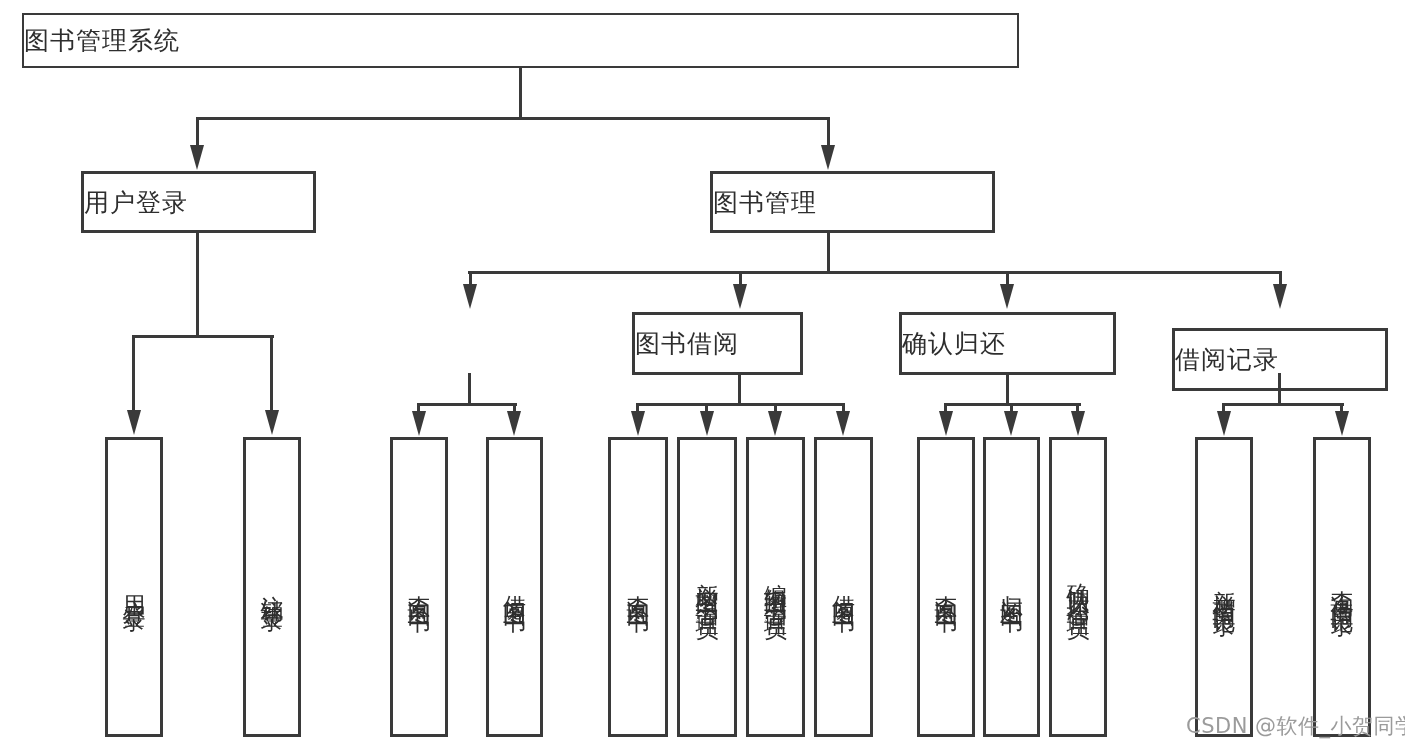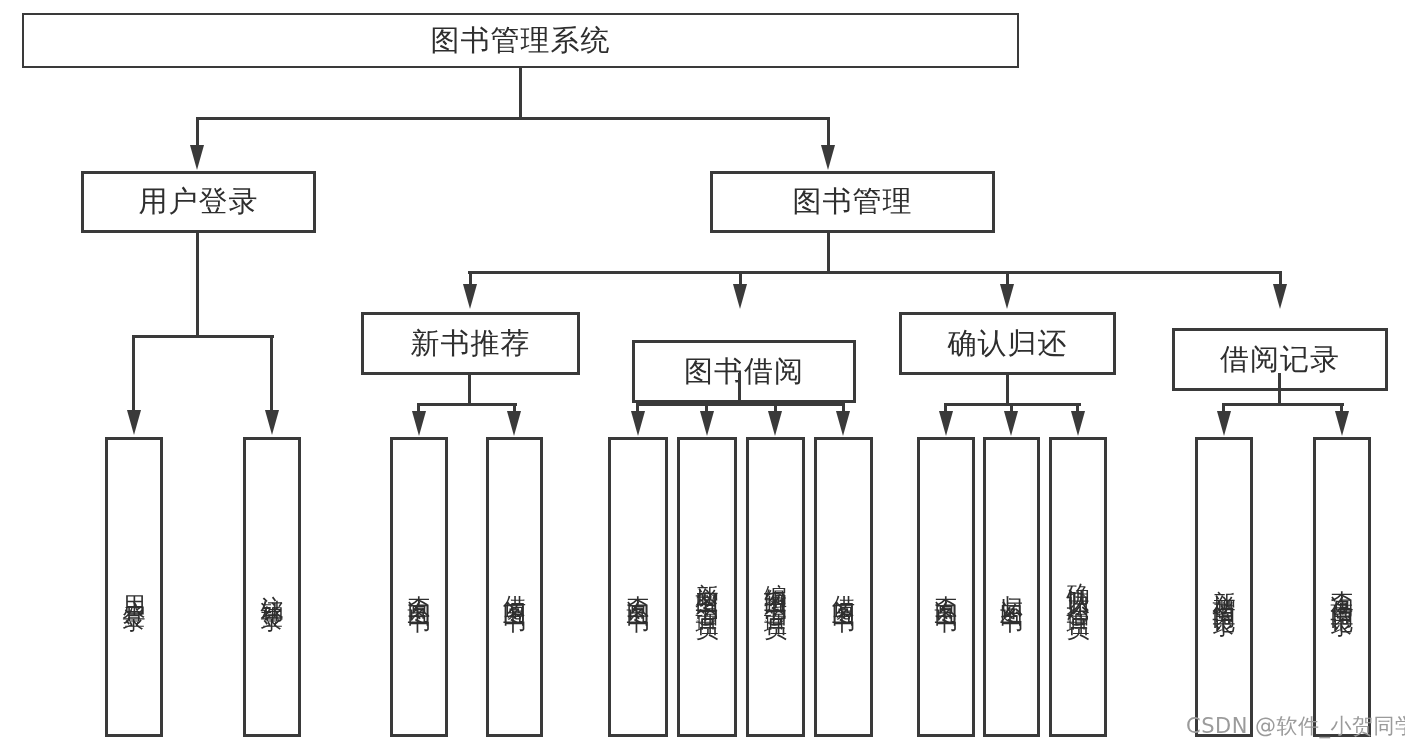--- a/index.html
+++ b/index.html
@@ -9,22 +9,22 @@
     --bg:#ffffff;
   }
   html,body{margin:0;padding:0;background:var(--bg);}
   .stage{
     position:relative;width:1405px;height:747px;background:var(--bg);
     font-family:"DejaVu Sans","Liberation Sans",sans-serif;
     overflow:hidden;color:var(--text);
   }
   .box{
     position:absolute;box-sizing:border-box;border:3px solid var(--line);
-    background:#fff;display:flex;align-items:center;justify-content:center;
-    font-size:29px;letter-spacing:1px;white-space:nowrap;
+    background:#fff;display:flex;align-items:center;justify-content:flex-start;
+    font-size:25px;letter-spacing:1px;white-space:nowrap;
   }
   .col{
     position:absolute;box-sizing:border-box;border:3px solid var(--line);
     background:#fff;display:flex;align-items:center;justify-content:center;
     top:437px;height:300px;font-size:23px;
   }
   .col span{
     writing-mode:vertical-rl;text-orientation:mixed;letter-spacing:5px;
     line-height:1;display:block;
   }
@@ -33,21 +33,21 @@
   .arr{
     position:absolute;width:0;height:0;
     border-left:7px solid transparent;border-right:7px solid transparent;
     border-top:25px solid var(--line);
   }
   
   .n-root{left:22px;top:13px;width:997px;height:55px;border-width:2px;}
   .n-ul{left:81px;top:171px;width:235px;height:62px;}
   .n-bm{left:710px;top:171px;width:285px;height:62px;}
   .n-nb{left:361px;top:312px;width:219px;height:63px;}
-  .n-bb{left:632px;top:312px;width:224px;height:63px;margin-top:28px;}
+  .n-bb{left:632px;top:312px;width:171px;height:63px;}
   .n-cb{left:899px;top:312px;width:217px;height:63px;}
   .n-br{left:1172px;top:328px;width:216px;height:63px;}
   
   .c-ul-1{left:105px;width:58px;}
   .c-ul-2{left:243px;width:58px;}
   .c-nb-1{left:390px;width:58px;}
   .c-nb-2{left:486px;width:57px;}
   .c-bb-1{left:608px;width:60px;}
   .c-bb-2{left:677px;width:60px;}
   .c-bb-3{left:746px;width:59px;}
@@ -71,23 +71,20 @@
     <span>图书管理系统</span>
   </div>
 
   <div class="box n-ul">
     <span>用户登录</span>
   </div>
   <div class="box n-bm">
     <span>图书管理</span>
   </div>
 
-  <div class="box n-nb">
-    <span>新书推荐</span>
-  </div>
   <div class="box n-bb">
     <span>图书借阅</span>
   </div>
   <div class="box n-cb">
     <span>确认归还</span>
   </div>
   <div class="box n-br">
     <span>借阅记录</span>
   </div>
 

